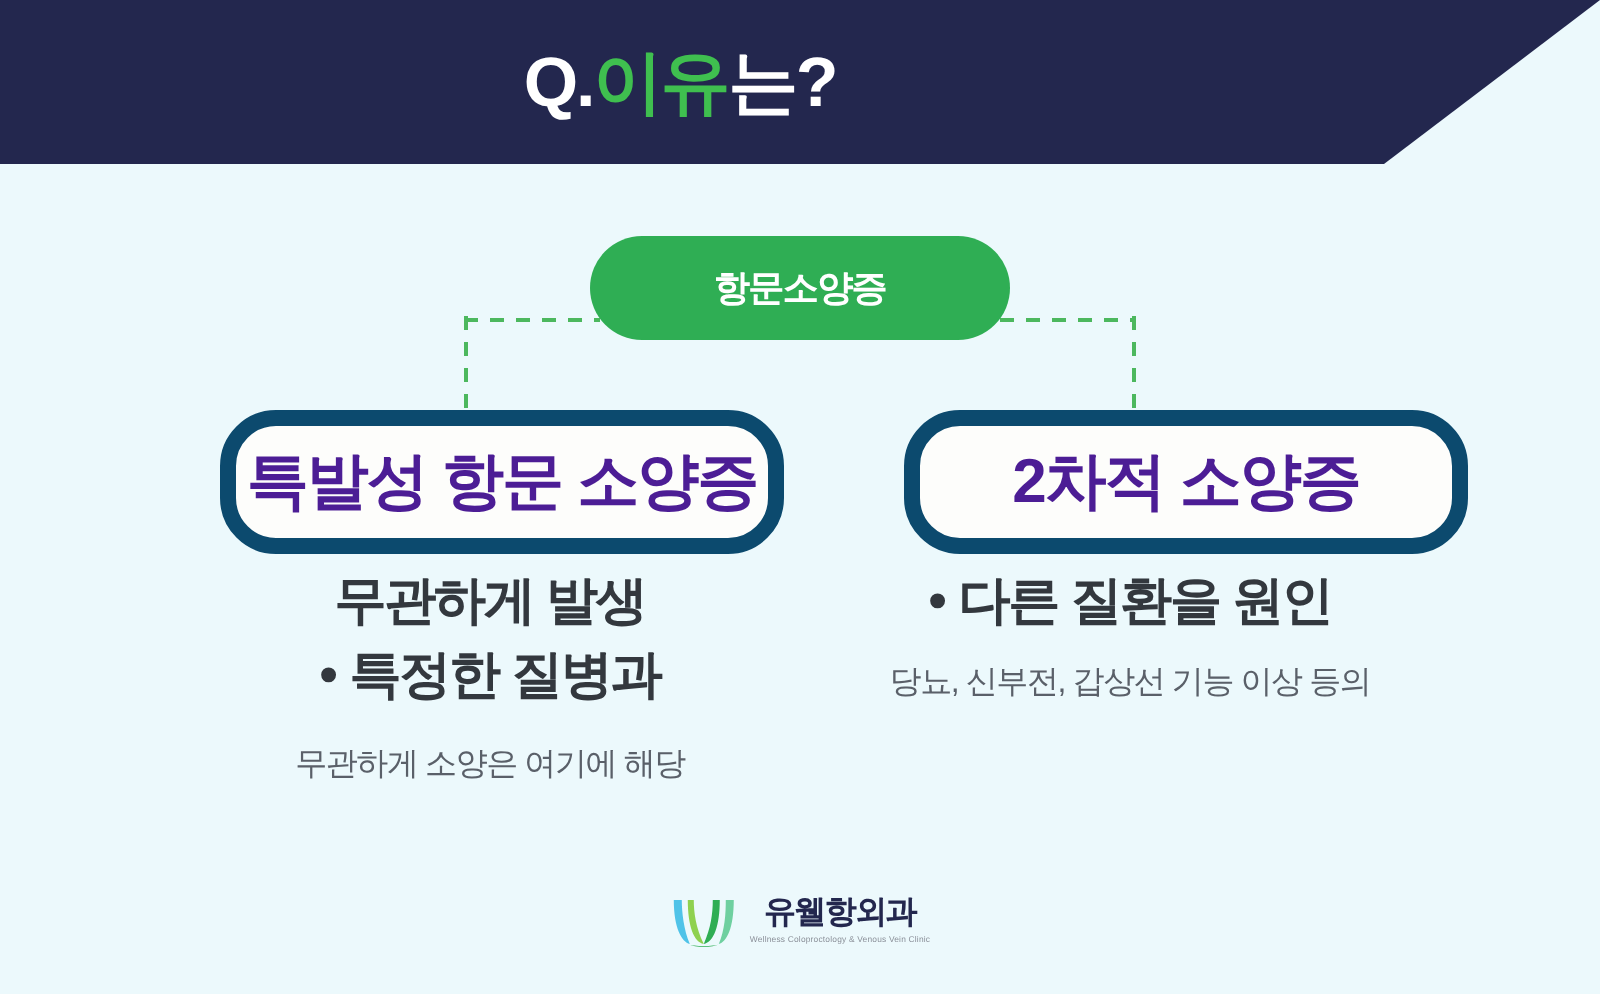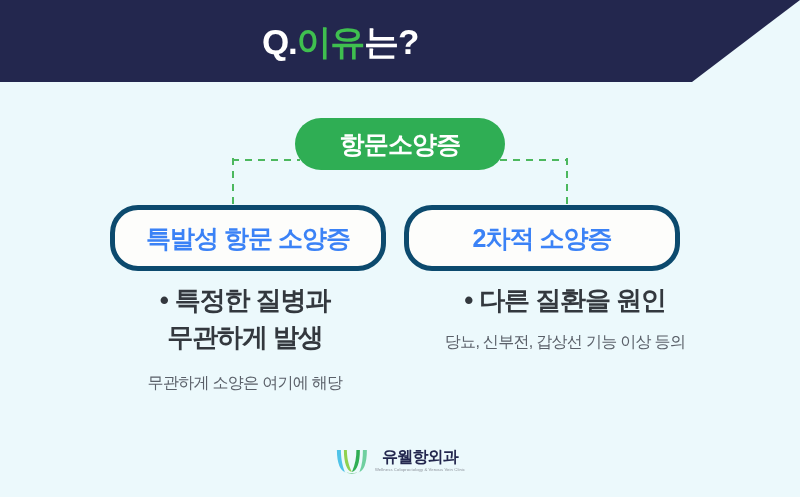--- a/index.html
+++ b/index.html
@@ -67,21 +67,21 @@
     left: 295px;
     top: 118px;
     width: 210px;
     height: 52px;
     border-radius: 26px;
     background: #2fae54;
     display: flex;
     align-items: center;
     justify-content: center;
     color: #ffffff;
-    font-size: 25px;
+    font-size: 18px;
     font-weight: bold;
     letter-spacing: -0.8px;
     z-index: 3;
   }
 
   
   .connector {
     position: absolute;
     left: 0;
     top: 0;
@@ -91,33 +91,33 @@
     z-index: 1;
   }
 
   
   .branch-pill {
     position: absolute;
     top: 205px;
     height: 56px;
     border-radius: 28px;
     background: #fdfdfb;
-    border: 5px solid #0c4a6e;
+    border: 8px solid #0c4a6e;
     display: flex;
     align-items: center;
     justify-content: center;
-    color: #3b82f6;
-    font-size: 25px;
+    color: #4c1d95;
+    font-size: 31px;
     font-weight: bold;
     letter-spacing: -1px;
     white-space: nowrap;
     z-index: 2;
   }
   .branch-pill.left  { left: 110px; width: 266px; }
-  .branch-pill.right { left: 404px; width: 266px; }
+  .branch-pill.right { left: 452px; width: 266px; }
 
   
   .column {
     position: absolute;
     top: 282px;
     width: 330px;
     text-align: center;
   }
   .column.left  { left: 80px; }
   .column.right { left: 400px; }
@@ -207,24 +207,24 @@
 
   <div class="branch-pill left">
     <span>특발성 항문 소양증</span>
   </div>
   <div class="branch-pill right">
     <span>2차적 소양증</span>
   </div>
 
   <div class="column left">
     <div class="bullet-line">
+      <span>무관하게 발생</span>
+    </div>
+    <div class="bullet-line">
       <span class="dot">•</span><span>특정한 질병과</span>
-    </div>
-    <div class="bullet-line">
-      <span>무관하게 발생</span>
     </div>
     <div class="sub-block">
       <div class="sub-line">무관하게 소양은 여기에 해당</div>
     </div>
   </div>
 
   <div class="column right">
     <div class="bullet-line">
       <span class="dot">•</span><span>다른 질환을 원인</span>
     </div>

